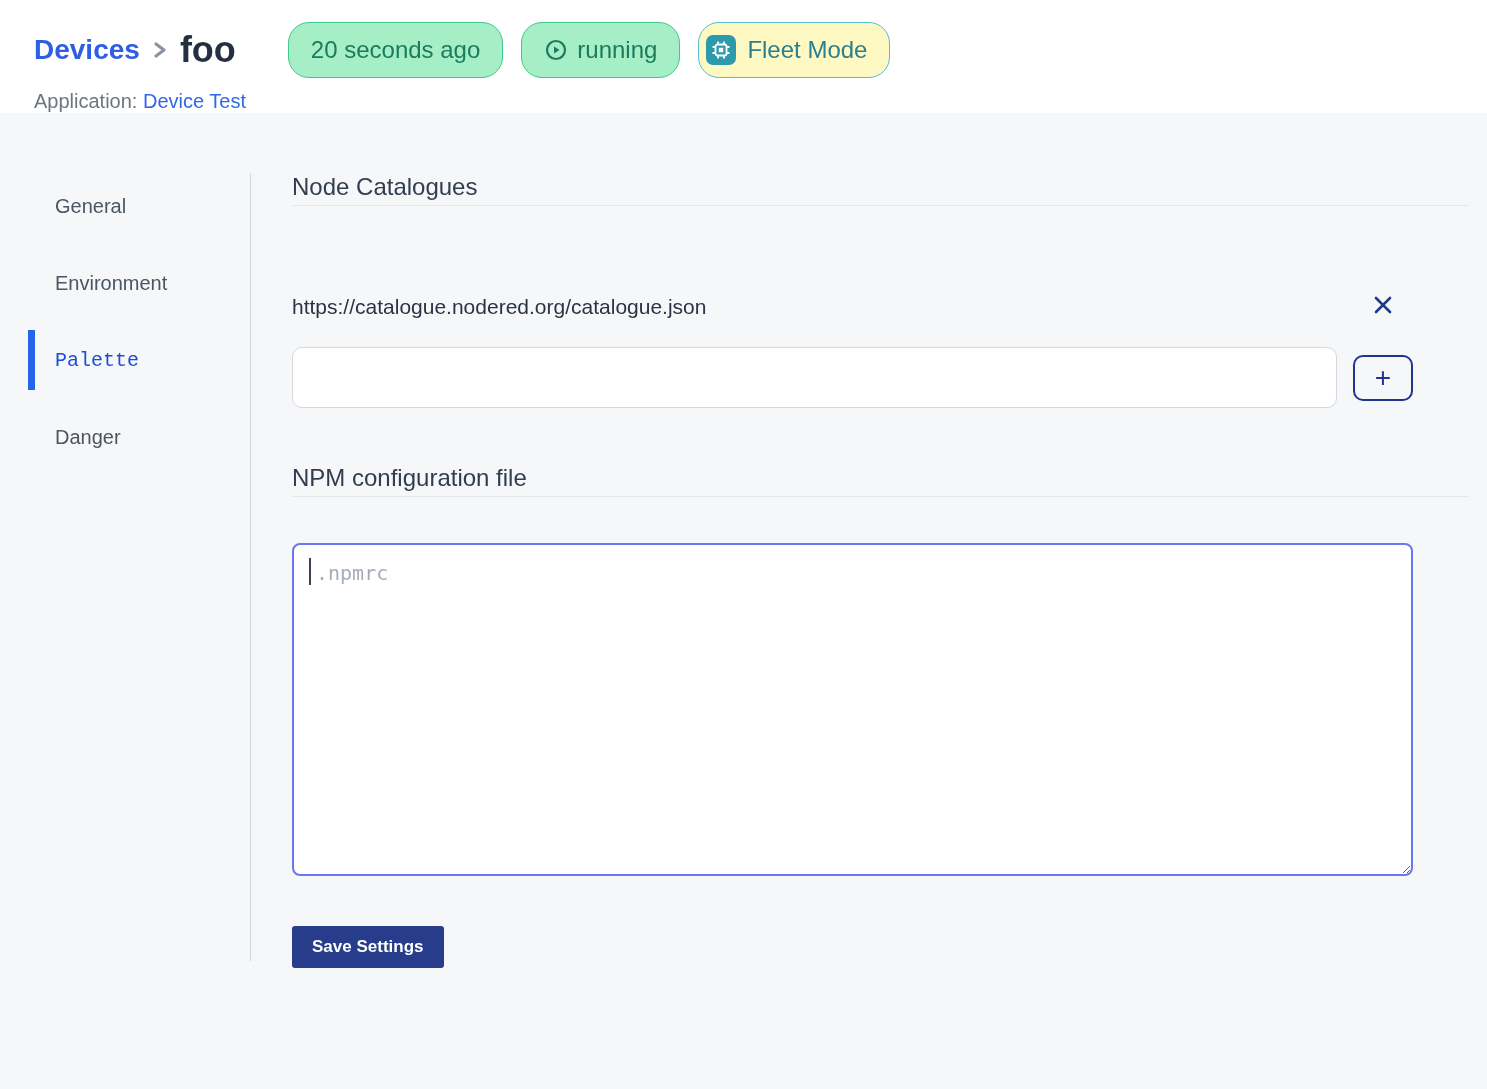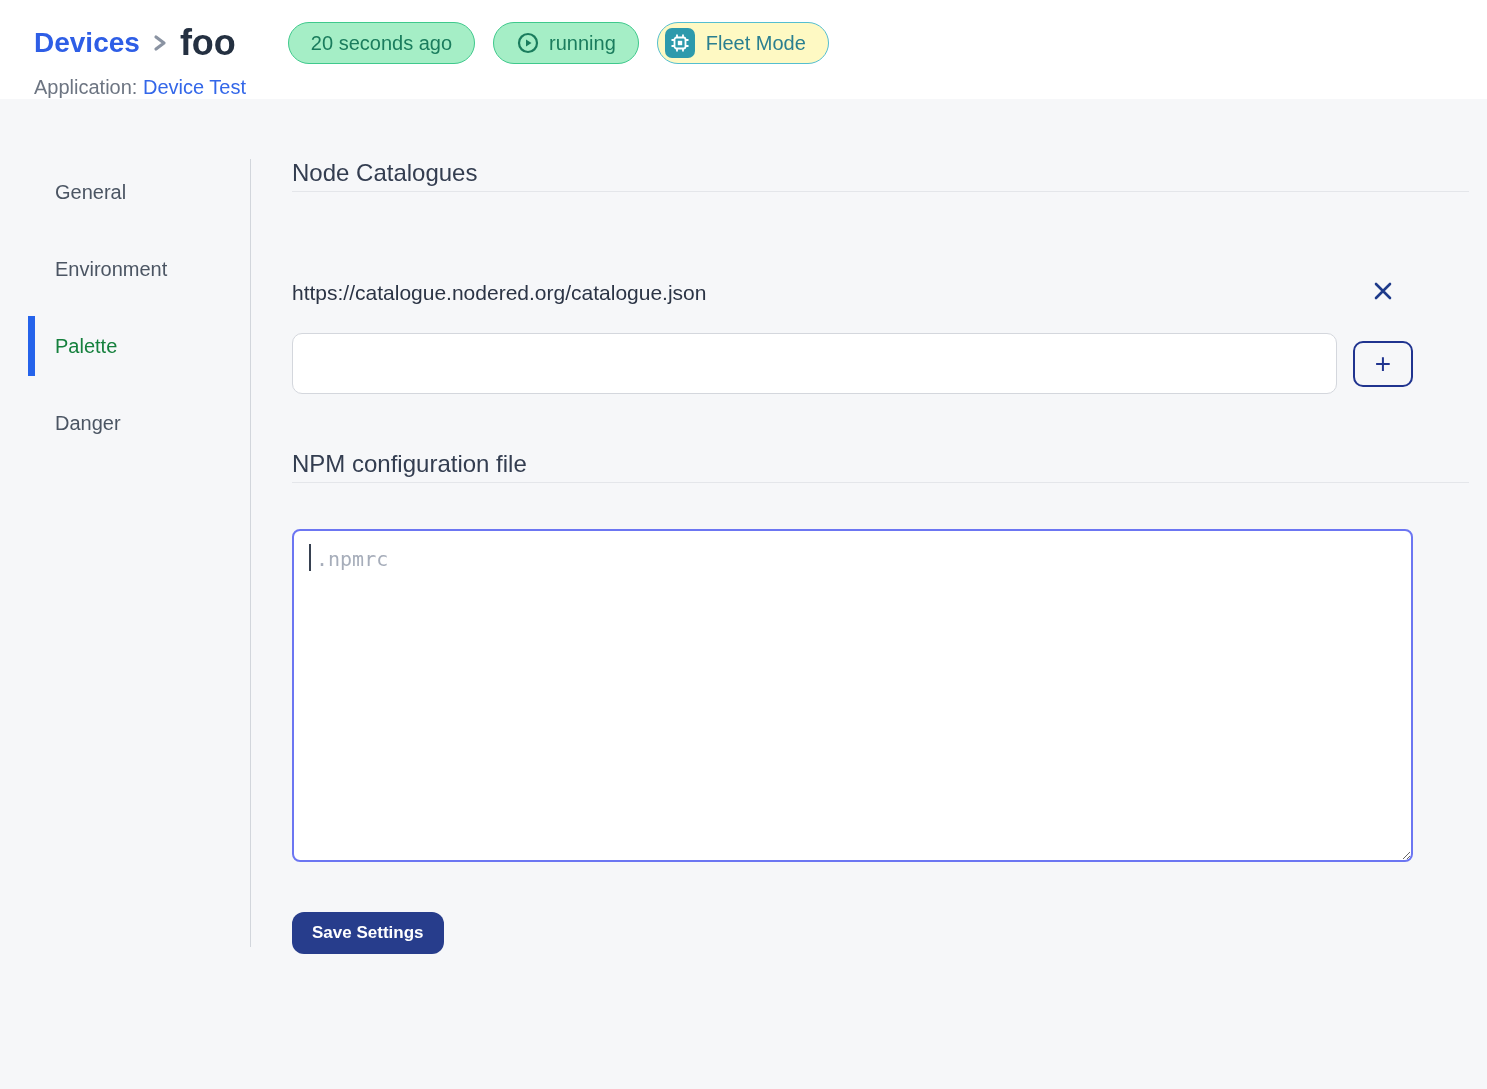--- a/index.html
+++ b/index.html
@@ -14,22 +14,22 @@
   .header-top { padding: 22px 34px 0 34px; }
   .breadcrumb-row { display: flex; align-items: center; }
   .crumb-parent {
     font-size: 28px; font-weight: bold; color: #2e5ee6;
     text-decoration: none; cursor: pointer;
   }
   .crumb-chevron { margin: 0 12px; display: flex; align-items: center; color: #8a93a2; }
   .crumb-current { font-size: 36px; font-weight: bold; color: #243041; }
   .badges { display: flex; align-items: center; gap: 18px; margin-left: 52px; }
   .badge {
-    height: 42px; border-radius: 21px; display: inline-flex; align-items: center;
-    padding: 0 22px; font-size: 20px; white-space: nowrap;
+    height: 56px; border-radius: 21px; display: inline-flex; align-items: center;
+    padding: 0 22px; font-size: 24px; white-space: nowrap;
   }
   .badge-green { background: #a5eec6; border: 1.5px solid #3fc98c; color: #1a7c5d; }
   .badge-green .b-icon { display: flex; margin-right: 9px; }
   .badge-teal { background: #fef9c3; border: 1.5px solid #54bed0; color: #2a7f90; padding-left: 7px; }
   .chip-box {
     width: 30px; height: 30px; border-radius: 7px; background: #2d9aac;
     display: flex; align-items: center; justify-content: center; margin-right: 11px;
   }
   .app-row { margin-top: 12px; font-size: 20px; color: #6d7582; }
   .app-link { color: #3367e9; text-decoration: none; cursor: pointer; }
@@ -47,21 +47,21 @@
     content: ""; position: absolute; left: 0; right: 0; bottom: -1px;
     height: 5px; background: #2563eb;
   }
   .content { display: flex; height: 876px; }
   .sidebar { width: 250px; flex: 0 0 250px; padding-top: 63px; }
   .side-item {
     position: relative; height: 60px; display: flex; align-items: center;
     padding-left: 55px; margin-bottom: 17px; font-size: 20px; color: #4b5563;
     cursor: pointer;
   }
-  .side-item.active { color: #15803d; }
+  .side-item.active { color: #1d4ed8; font-family: Liberation Mono, monospace; }
   .side-item.active::before {
     content: ""; position: absolute; left: 28px; top: 0; bottom: 0;
     width: 7px; background: #2563eb;
   }
   .v-divider { width: 1px; background: #d2d6dc; margin: 60px 0 28px 0; }
   .main { flex: 1; padding: 60px 18px 0 41px; }
   .section-title {
     font-size: 24px; font-weight: 500; color: #333d50;
     padding-bottom: 4px; border-bottom: 1px solid #e4e6ea;
   }
@@ -97,21 +97,21 @@
     font-size: 20px; color: #374151; resize: both; outline: none; display: block;
   }
   .npm-textarea::placeholder { color: #a6adba; }
   .caret {
     position: absolute; left: 17px; top: 15px; width: 2px; height: 27px;
     background: #374151;
   }
   .save-btn {
     margin-top: 50px; height: 42px; padding: 10px 20px; background: #273d8c;
     color: #ffffff; font-size: 17px; font-weight: bold; border: none;
-    border-radius: 12px; cursor: pointer; font-family: inherit;
+    border-radius: 3px; cursor: pointer; font-family: inherit;
   }
 </style>
 </head>
 <body>
 
 <div class="header">
   <div class="header-top">
     <div class="breadcrumb-row">
       <a class="crumb-parent">Devices</a>
       <span class="crumb-chevron">

